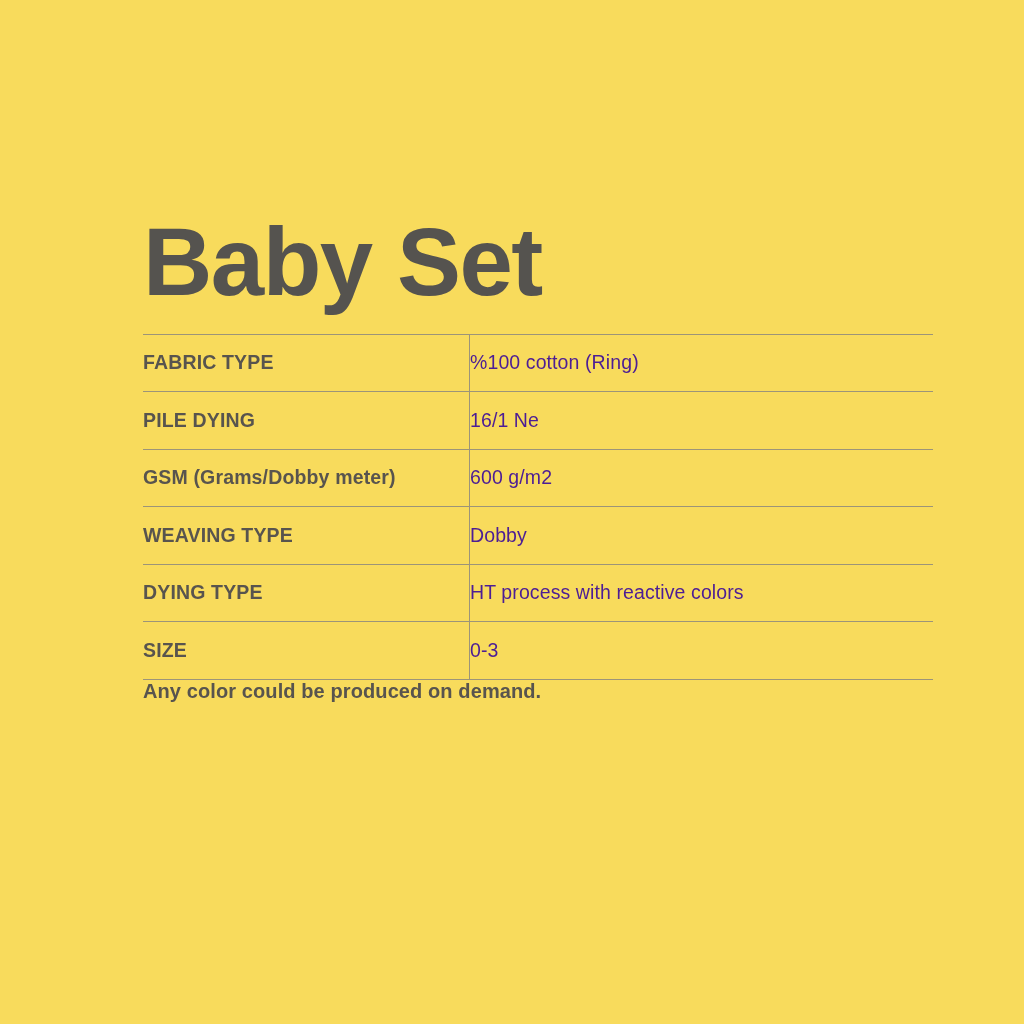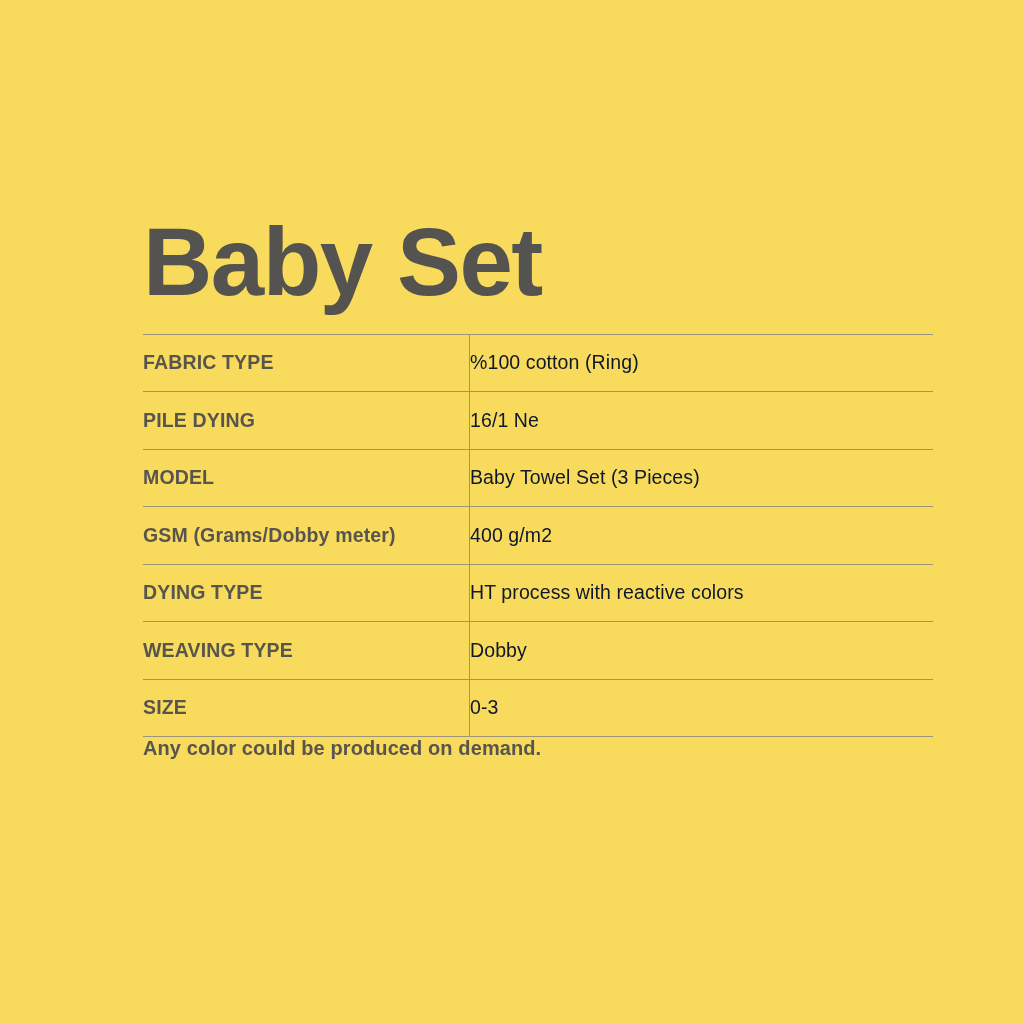--- a/index.html
+++ b/index.html
@@ -64,21 +64,21 @@
     font-weight: 700;
     color: #58544e;
     letter-spacing: 0.15px;
     white-space: nowrap;
   }
 
   .cell-value {
     padding-left: 23px;
     font-size: 19.5px;
     font-weight: 400;
-    color: #0f172a;
+    color: #4c1d95;
     letter-spacing: 0.1px;
     white-space: nowrap;
   }
 
   .footnote {
     font-size: 20px;
     font-weight: 700;
     color: #58544e;
     letter-spacing: 0.1px;
     white-space: nowrap;
@@ -98,38 +98,34 @@
         <tr>
           <td class="cell-label">FABRIC TYPE</td>
           <td class="cell-value">%100 cotton (Ring)</td>
         </tr>
 
         <tr>
           <td class="cell-label">PILE DYING</td>
           <td class="cell-value">16/1 Ne</td>
         </tr>
 
+
         <tr>
-          <td class="cell-label">MODEL</td>
-          <td class="cell-value">Baby Towel Set (3 Pieces)</td>
+          <td class="cell-label">GSM (Grams/Dobby meter)</td>
+          <td class="cell-value">600 g/m2</td>
         </tr>
 
         <tr>
-          <td class="cell-label">GSM (Grams/Dobby meter)</td>
-          <td class="cell-value">400 g/m2</td>
+          <td class="cell-label">WEAVING TYPE</td>
+          <td class="cell-value">Dobby</td>
         </tr>
 
         <tr>
           <td class="cell-label">DYING TYPE</td>
           <td class="cell-value">HT process with reactive colors</td>
-        </tr>
-
-        <tr>
-          <td class="cell-label">WEAVING TYPE</td>
-          <td class="cell-value">Dobby</td>
         </tr>
 
 
         <tr>
           <td class="cell-label">SIZE</td>
           <td class="cell-value">0-3</td>
         </tr>
 
       </tbody>
     </table>

